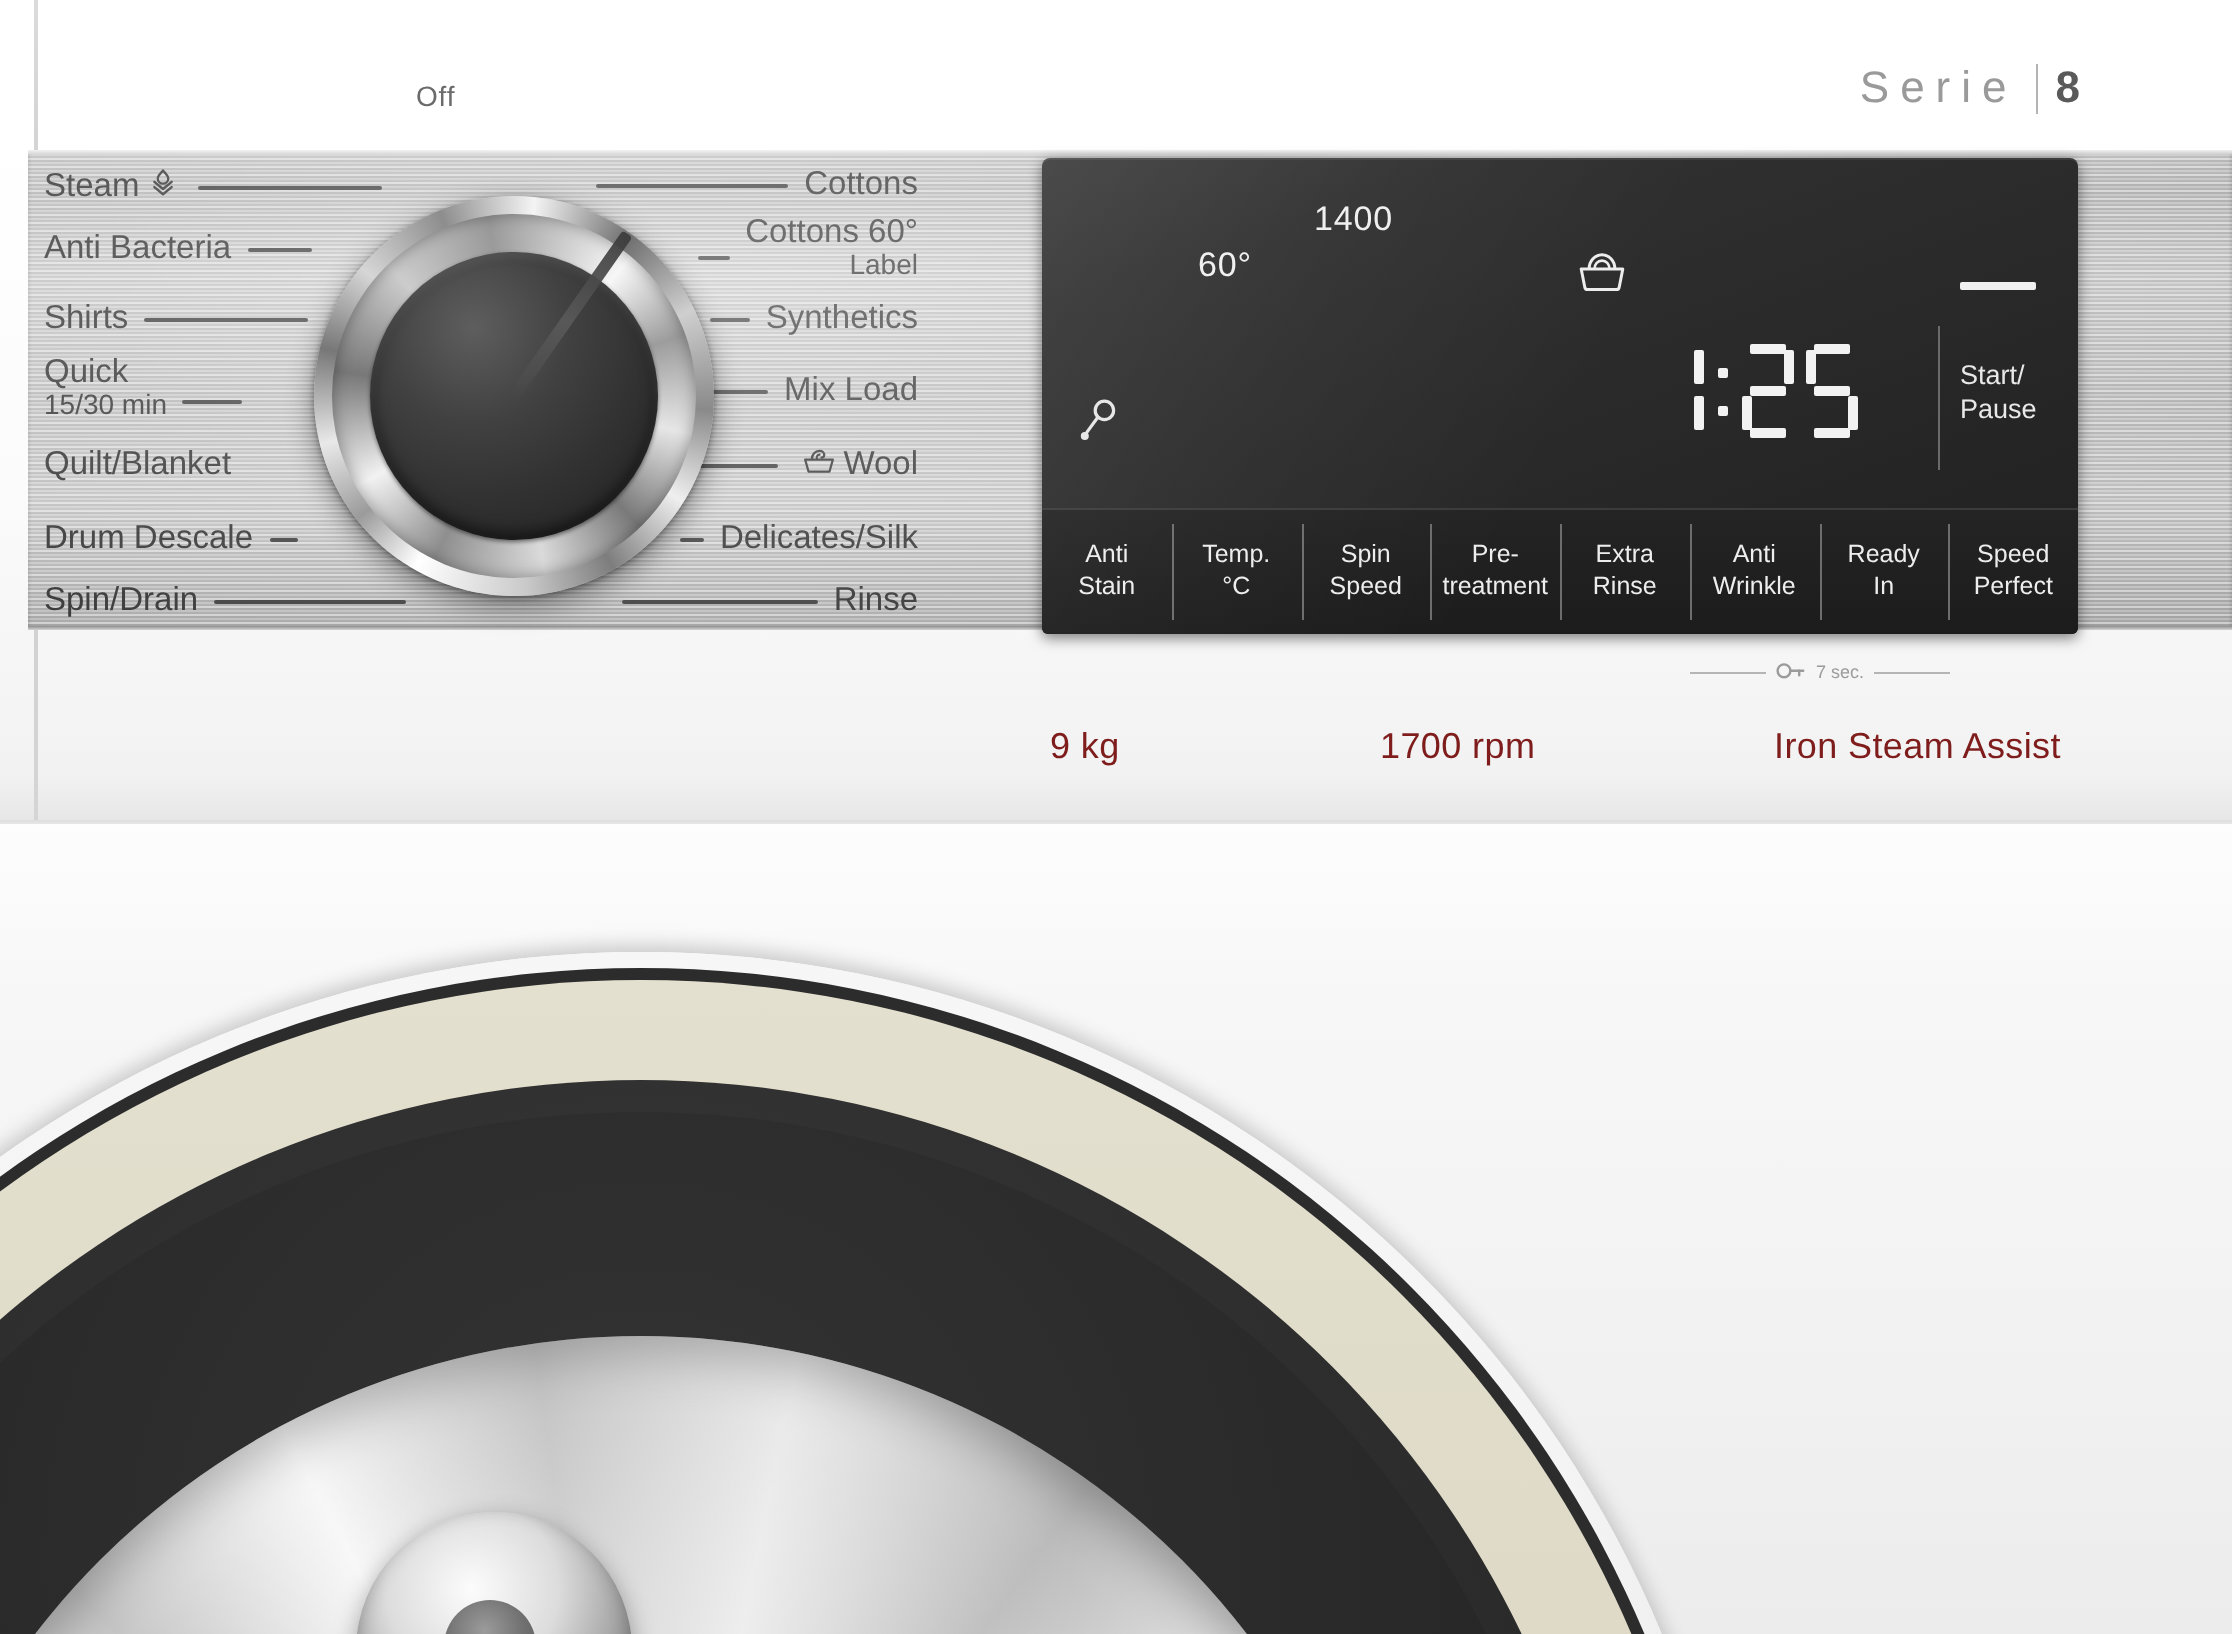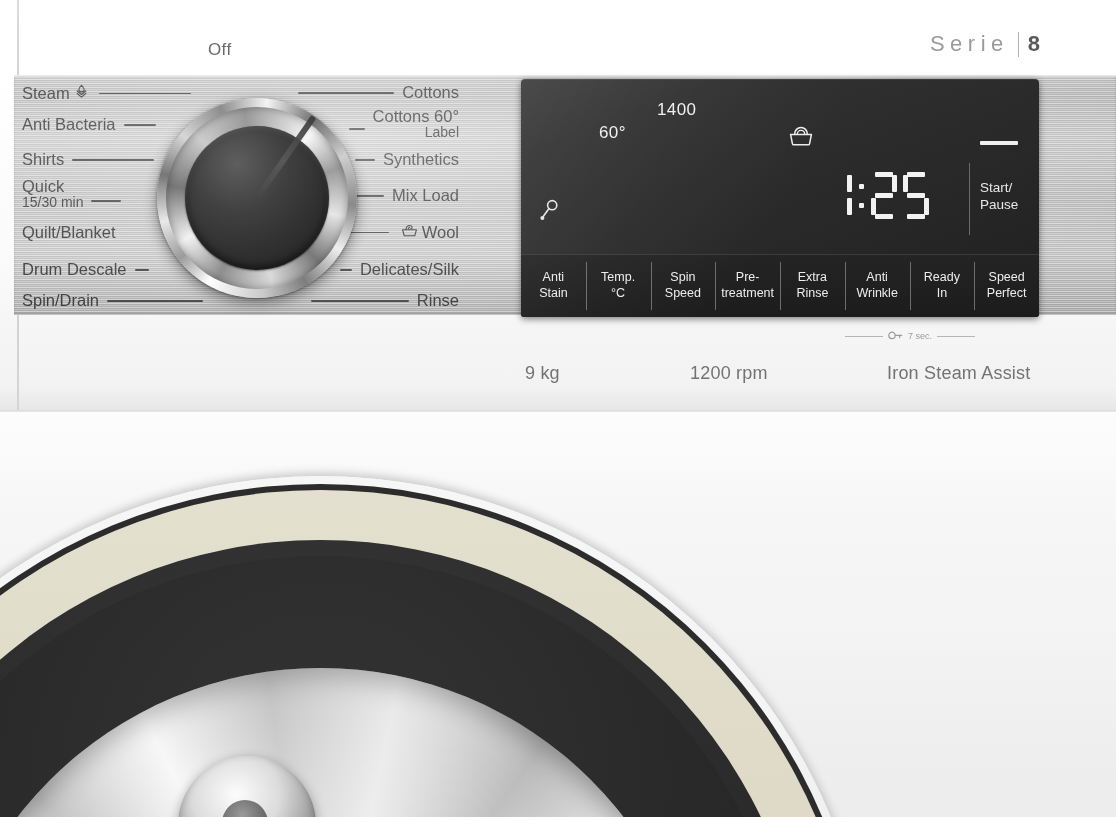--- a/index.html
+++ b/index.html
@@ -55,21 +55,21 @@
     background:linear-gradient(180deg,#f0f0f0,#d0d0d0);
   }
   .fascia-bot-edge{
     position:absolute;left:14px;top:313px;width:1102px;height:2px;
     background:linear-gradient(180deg,#8f8f8f,#d5d5d5);
   }
 
   
   .off-label{
     position:absolute;left:208px;top:40px;
-    font-size:17px;color:#6b6b6b;letter-spacing:.4px;
+    font-size:14px;color:#6b6b6b;letter-spacing:.4px;
   }
 
   
   .serie{
     position:absolute;right:76px;top:31px;
     display:flex;align-items:flex-end;gap:9px;
   }
   .serie-word{
     font-size:22px;color:#9a9a9a;letter-spacing:5.5px;font-weight:300;
   }
@@ -174,21 +174,21 @@
   .btn{
     position:relative;flex:1;display:flex;flex-direction:column;
     align-items:center;justify-content:center;
     color:#ededed;font-size:12.5px;line-height:1.26;text-align:center;
   }
   .btn + .btn::before{
     content:"";position:absolute;left:0;top:7px;bottom:7px;width:1px;background:#6d6d6d;
   }
 
   
-  .spec{position:absolute;color:#737373;font-size:18px;letter-spacing:.2px;}
+  .spec{position:absolute;color:#7f1d1d;font-size:18px;letter-spacing:.2px;}
   .spec-kg{left:525px;top:363px;}
   .spec-rpm{left:690px;top:363px;}
   .spec-iron{left:887px;top:363px;}
   .lock-row{
     position:absolute;left:845px;top:329px;width:130px;height:14px;
     display:flex;align-items:center;gap:5px;color:#9b9b9b;font-size:9px;
   }
   .lock-line{flex:1;height:1px;background:#b5b5b5;}
 
   
@@ -471,21 +471,21 @@
         <circle cx="4.0" cy="5.4" r="3.2" fill="none" stroke="#9b9b9b" stroke-width="1.2"></circle>
         <path d="M7.2 5.4 H13.6" stroke="#9b9b9b" stroke-width="1.2" stroke-linecap="round"></path>
         <path d="M11.6 5.4 V7.6" stroke="#9b9b9b" stroke-width="1.2" stroke-linecap="round"></path>
       </svg>
     </span>
     <span>7 sec.</span>
     <span class="lock-line"></span>
   </div>
 
   <div class="spec spec-kg">9 kg</div>
-  <div class="spec spec-rpm">1200 rpm</div>
+  <div class="spec spec-rpm">1700 rpm</div>
   <div class="spec spec-iron">Iron Steam Assist</div>
 
   <div class="body-seam2"></div>
 
   <div class="body-bottom"></div>
   <div class="door-clip">
     <div class="door-outer"></div>
     <div class="door-darkring"></div>
     <div class="door-cream"></div>
     <div class="door-glassrim"></div>

